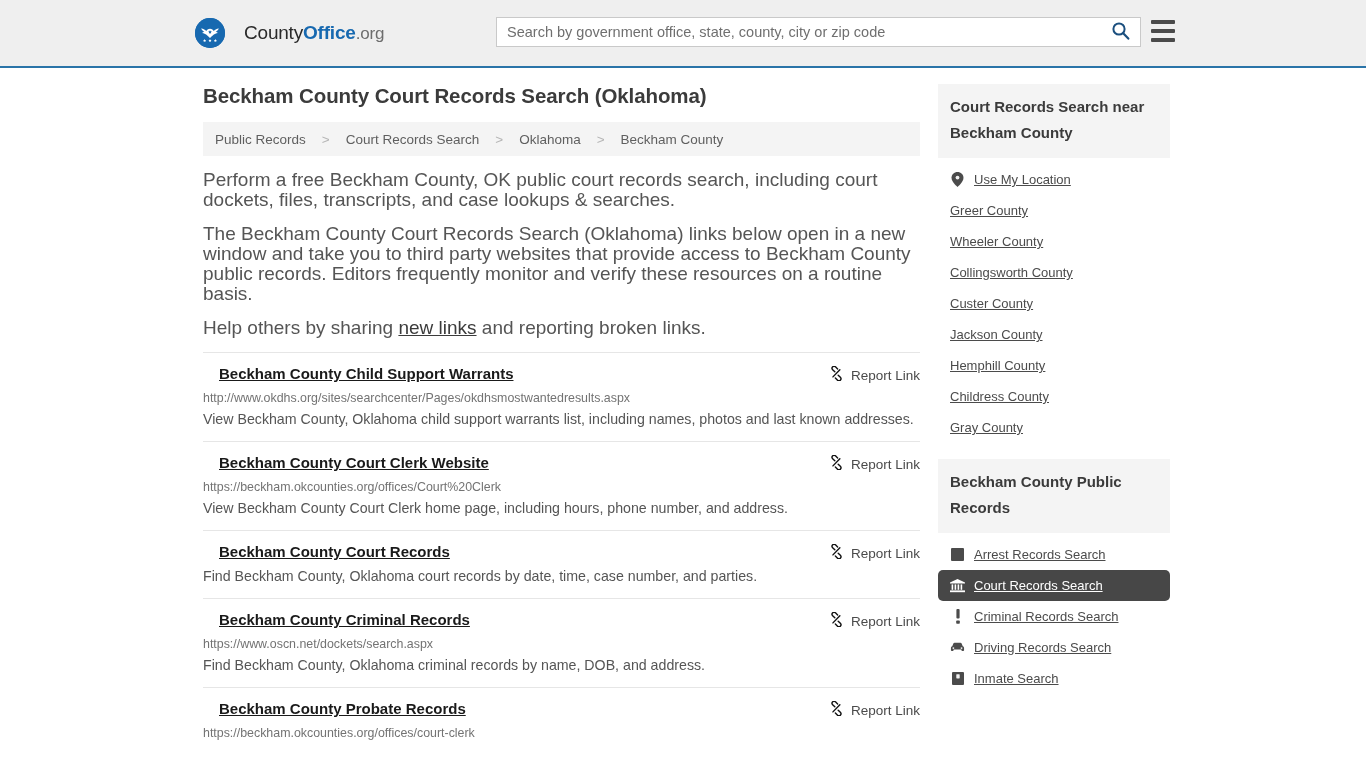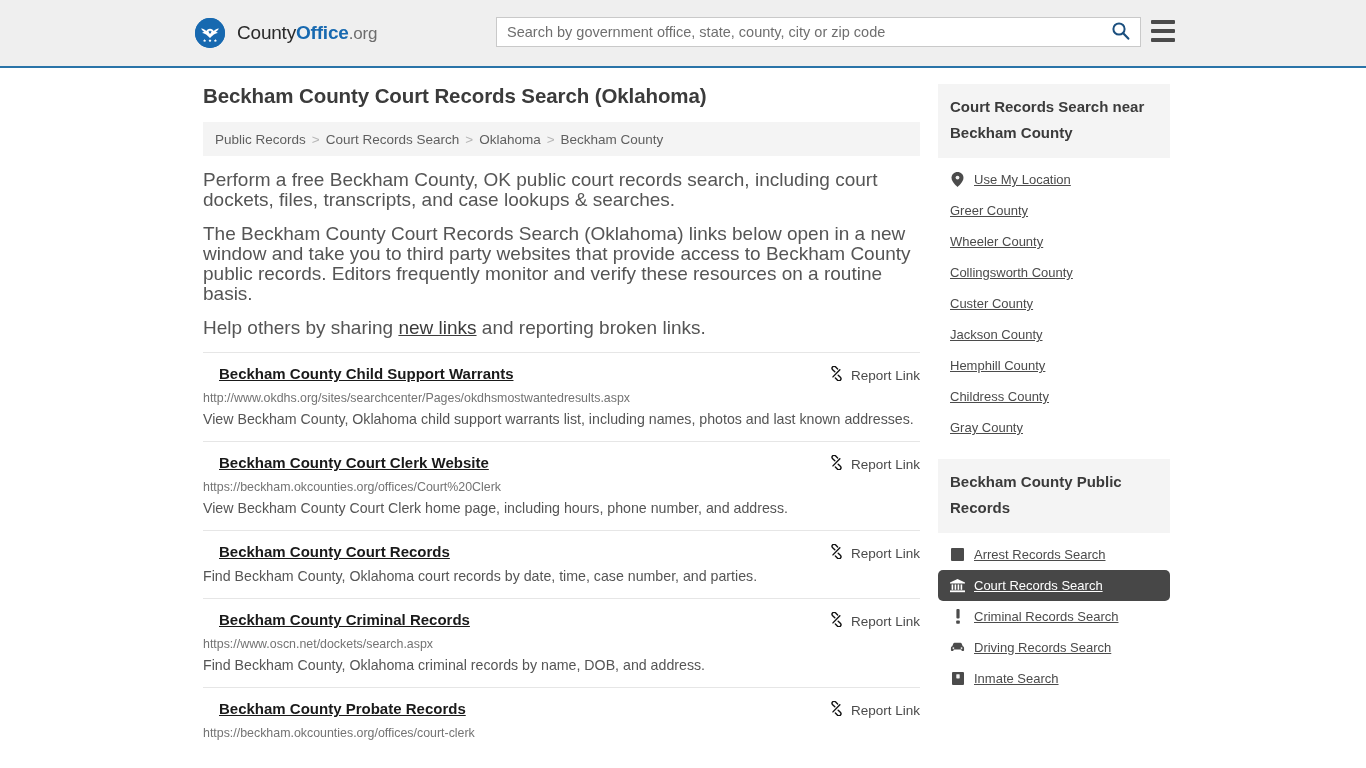--- a/index.html
+++ b/index.html
@@ -18,21 +18,21 @@
     background: #efefef;
     border-bottom: 2px solid #2a74a8;
     display: flex;
     align-items: center;
     position: relative;
   }
   .logo-wrap {
     display: flex;
     align-items: center;
     margin-left: 195px;
-    gap: 12px;
+    gap: 19px;
     cursor: pointer;
   }
   .logo-mark {
     width: 30px; height: 30px;
     border-radius: 50%;
     background: #1769b0;
     position: relative;
     display: block;
     flex: none;
   }
@@ -116,21 +116,21 @@
   }
 
   .breadcrumb {
     background: #f4f4f4;
     height: 34px;
     display: flex;
     align-items: center;
     padding: 0 12px;
     font-size: 13.5px;
     color: #5f5f5f;
-    gap: 6px;
+    gap: 16px;
     margin-bottom: 14px;
   }
   .breadcrumb a {
     color: #5f5f5f;
     text-decoration: none;
   }
   .breadcrumb .sep { color: #b5b5b5; }
 
   .intro p {
     margin: 0 0 14px 0;

